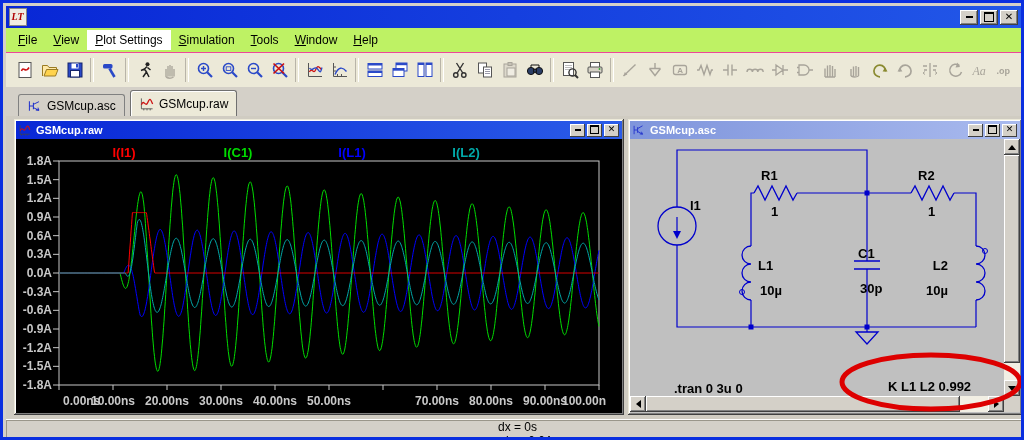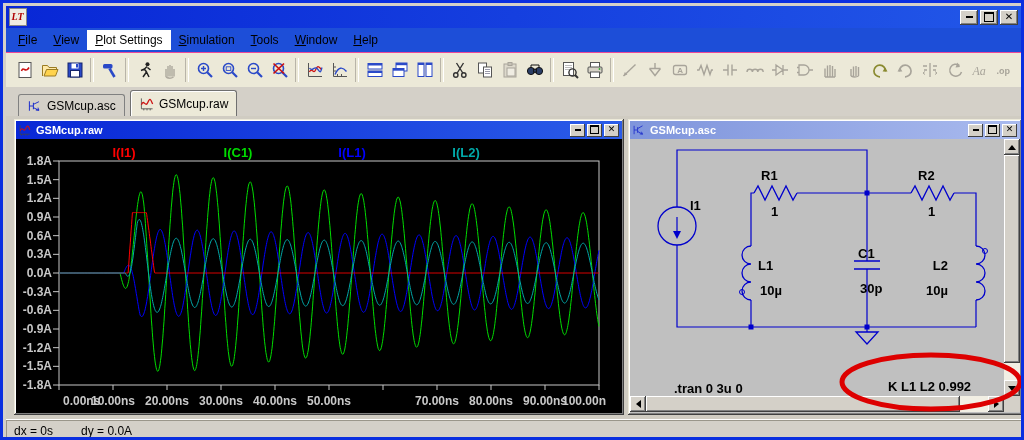--- a/index.html
+++ b/index.html
@@ -13,21 +13,21 @@
     display:flex;align-items:center;color:#fff;font-weight:bold;}
   #titlebar .appicon{width:16px;height:16px;margin:0 4px 0 3px;background:#efece2;
     border:1px solid #888;display:flex;align-items:flex-start;justify-content:center;}
   .winbtns{margin-left:auto;display:flex;gap:2px;padding-right:3px;}
   .wbtn{width:18px;height:15px;background:#d4d0c8;color:#000;font-size:10px;line-height:13px;
     text-align:center;box-shadow:inset -1px -1px #404040,inset 1px 1px #fff,inset -2px -2px #808080;
     font-family:"DejaVu Sans",sans-serif;}
   .wbtn .minglyph{display:inline-block;width:7px;border-bottom:2px solid #000;margin-bottom:2px;}
   .wbtn .maxglyph{display:inline-block;width:8px;height:7px;border:1px solid #000;border-top:2px solid #000;margin-top:2px;}
   
-  #menubar{left:3px;top:25px;width:1015px;height:24px;background:#1d4ed8;
+  #menubar{left:3px;top:25px;width:1015px;height:24px;background:#bef264;
     display:flex;align-items:center;padding-left:4px;border-bottom:3px solid #ec4899;}
   .menuitem{padding:3px 8px;color:#000;}
   .menuitem.hl{background:#ffffff;}
   
   #toolbar{left:3px;top:50px;width:1015px;height:34px;background:#ece9d8;
     display:flex;align-items:center;padding-left:6px;border-bottom:1px solid #c8c4b8;}
   .tbtn{width:25px;height:26px;display:flex;align-items:center;justify-content:center;}
   .tsep{width:2px;height:24px;margin:0 3px;border-left:1px solid #b8b4a8;border-right:1px solid #fff;}
   
   #tabbar{left:3px;top:84px;width:1015px;height:29px;background:#d4d0c8;}
@@ -56,21 +56,21 @@
   .arrow{width:0;height:0;border:4px solid transparent;}
   .arrow.up{border-bottom:5px solid #000;margin-top:-4px;}
   .arrow.down{border-top:5px solid #000;margin-bottom:-4px;}
   .arrow.left{border-right:5px solid #000;margin-left:-4px;}
   .arrow.right{border-left:5px solid #000;margin-right:-4px;}
   .thumb{position:absolute;background:#d4d0c8;
     box-shadow:inset -1px -1px #404040,inset 1px 1px #fff,inset -2px -2px #808080;}
   
   #statusbar{left:3px;top:416px;width:1015px;height:21px;background:#d4d0c8;
     border-top:1px solid #fff;display:flex;align-items:center;
-    box-shadow:inset 1px 1px #9a968a;}
+    box-shadow:inset 1px 1px #9a968a;flex-direction:column;}
   #statusbar span{margin-left:8px;}
   #statusbar .dy{margin-left:28px;text-align:center;}
   svg{display:block;}
   u{text-decoration:underline;}
 </style>
 </head>
 <body>
 
 <div id="titlebar" class="abs">
   <span class="appicon">

